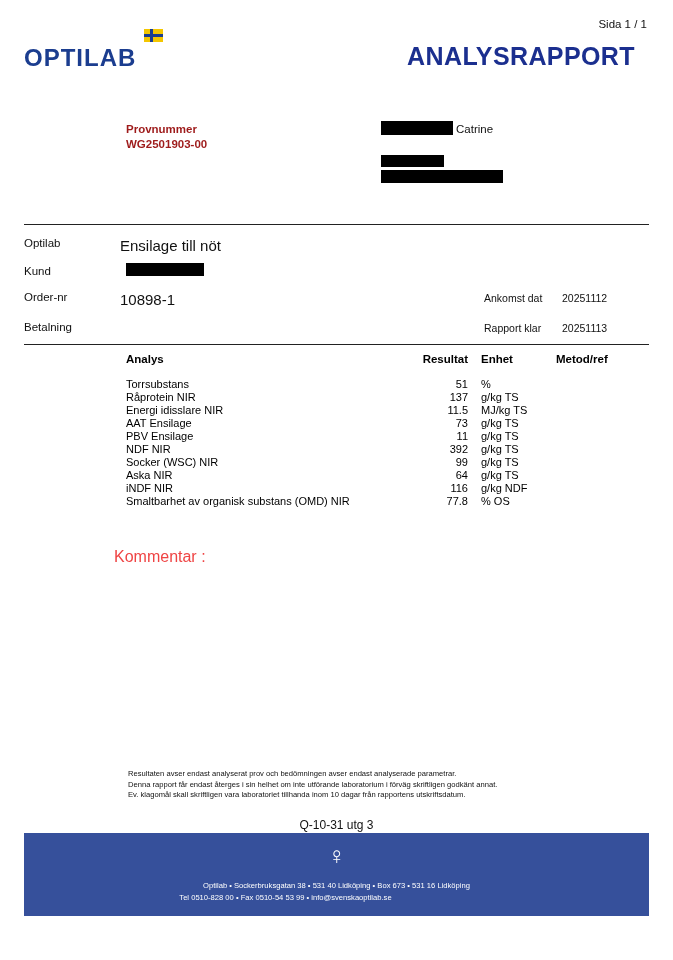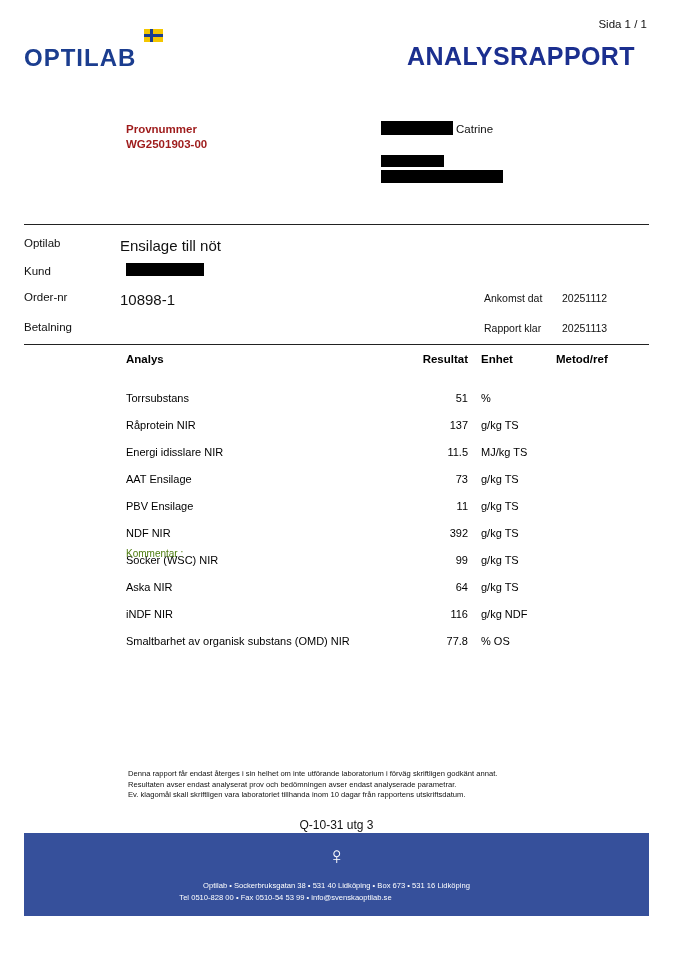--- a/index.html
+++ b/index.html
@@ -178,33 +178,32 @@
   .tbl-body {
     position: absolute;
     top: 25px;
     left: 0;
     width: 525px;
   }
   .trow {
     position: relative;
     height: 13px;
     font-size: 11px;
-    margin-top: 14px;
   }
   .td-name { position: absolute; left: 0; top: 0; white-space: nowrap; }
   .td-res { position: absolute; left: 262px; width: 80px; text-align: right; top: 0; }
   .td-unit { position: absolute; left: 355px; top: 0; white-space: nowrap; }
   .td-method { position: absolute; left: 430px; top: 0; }
 
   .kommentar {
     position: absolute;
-    left: 126px;
+    left: 114px;
     top: 548px;
-    font-size: 10px;
-    color: #4d7c0f;
+    font-size: 16px;
+    color: #ef4444;
   }
 
   
   .legal {
     position: absolute;
     left: 128px;
     top: 769px;
     width: 470px;
     font-size: 7.6px;
     line-height: 10.5px;
@@ -373,22 +372,22 @@
         <div class="td-res">77.8</div>
         <div class="td-unit">% OS</div>
         <div class="td-method"></div>
       </div>
     </div>
   </div>
 
   <div class="kommentar">Kommentar :</div>
 
   <div class="legal">
+    <div>Resultaten avser endast analyserat prov och bedömningen avser endast analyserade parametrar.</div>
     <div>Denna rapport får endast återges i sin helhet om inte utförande laboratorium i förväg skriftligen godkänt annat.</div>
-    <div>Resultaten avser endast analyserat prov och bedömningen avser endast analyserade parametrar.</div>
     <div>Ev. klagomål skall skriftligen vara laboratoriet tillhanda inom 10 dagar från rapportens utskriftsdatum.</div>
   </div>
 
   <div class="qcode">Q-10-31 utg 3</div>
 
   <div class="band">
     <div class="band-logo">♀</div>
     <div class="band-line1">Optilab • Sockerbruksgatan 38 • 531 40 Lidköping • Box 673 • 531 16 Lidköping</div>
     <div class="band-line2">Tel 0510-828 00 • Fax 0510-54 53 99 • info@svenskaoptilab.se</div>
   </div>

